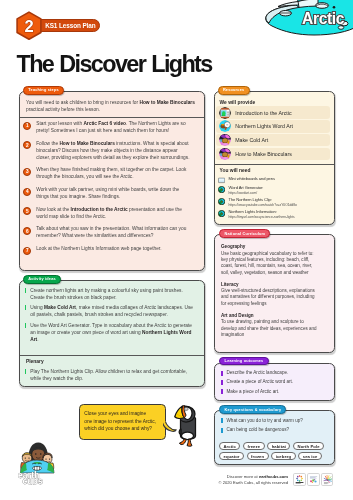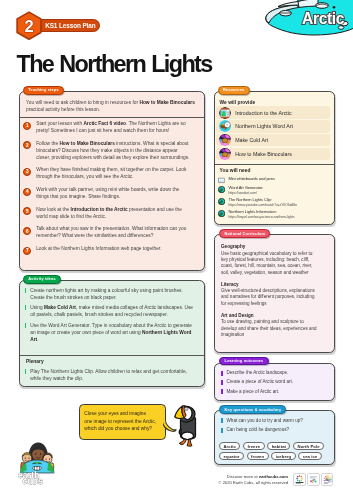--- a/index.html
+++ b/index.html
@@ -125,21 +125,21 @@
 
   <div class="hex-badge">
     <svg width="26" height="29" viewBox="0 0 26 29">
       <polygon points="13,1.1 24.9,7.9 24.9,21.5 13,28.3 1.1,21.5 1.1,7.9" fill="#EE5B0C" stroke="#A8380A" stroke-width="1.6" stroke-linejoin="round"></polygon>
       <text x="13" y="21.2" text-anchor="middle" font-family="Liberation Sans, sans-serif" font-size="16.5" font-weight="bold" fill="#ffffff" stroke="#A8380A" stroke-width="1.1" paint-order="stroke">2</text>
     </svg>
   </div>
   <div class="badge-pill">
     <span>KS1 Lesson Plan</span>
   </div>
-  <div class="page-title">The Northern Lights</div>
+  <div class="page-title">The Discover Lights</div>
 
   <div class="arctic-logo">
     <svg width="95" height="40" viewBox="258 -4 95 40">
       <path d="M296 5 C286 6 276 8 270 12 C264 16 264 22 272 26 C284 32 298 35 314 35
                C332 35 348 32 358 26 L358 -5 L300 -5 Z" fill="#19E5E6" stroke="#1a1a1a" stroke-width="1"></path>
       <path d="M296 5 C286 6 276 8 270 12 C265 15.5 264.5 20 269 23 C271 18 277 13 287 10
                C291 8.8 295 8 299 7.4 Z" fill="#D9EFF3" stroke="#1a1a1a" stroke-width="1"></path>
       <path d="M298 1.5 C290 2.5 283 4 278 6.5 C283 6 290 5.2 297.5 5 L303 0.5 Z" fill="#EAF8FA" stroke="#1a1a1a" stroke-width="1"></path>
       <path d="M299 7.4 C305 6.6 312 6 318 6 L318 -1 C310 -1 303 0 298 1.5 Z" fill="#EAF8FA" stroke="#1a1a1a" stroke-width="1"></path>
       <ellipse cx="285.5" cy="13.2" rx="6" ry="2.7" fill="#E6F6F9" stroke="#1a1a1a" stroke-width="1"></ellipse>

